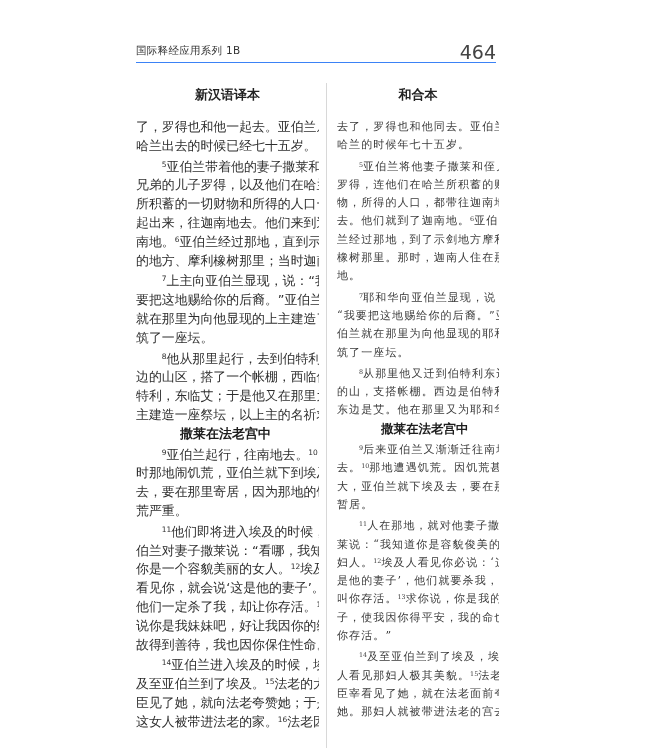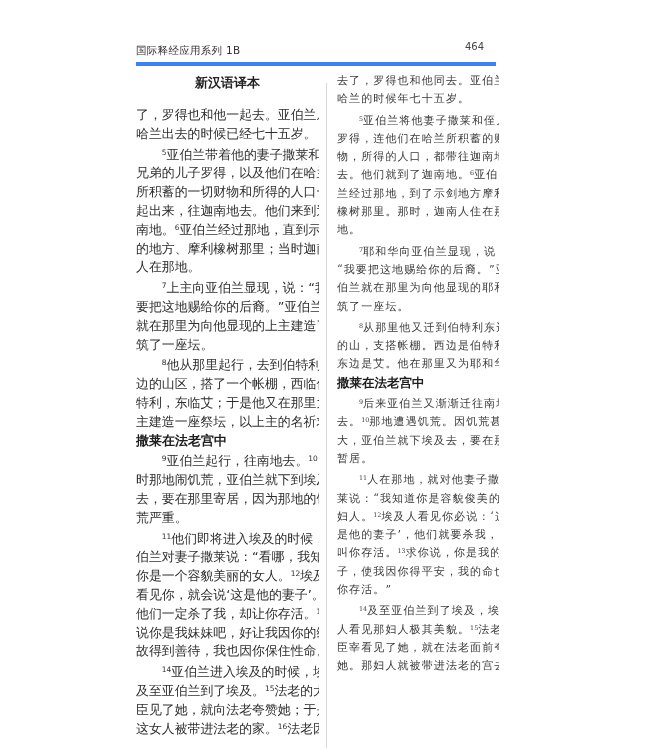--- a/index.html
+++ b/index.html
@@ -1,32 +1,32 @@
 <!DOCTYPE html>
 <html><head>
 <meta charset="utf-8">
 <style>
   html, body { margin: 0; padding: 0; background: #ffffff; }
   body { width: 650px; height: 750px; position: relative; overflow: hidden;
          font-family: "DejaVu Sans", sans-serif; color: #2a2a2a; }
   .running-head { position: absolute; left: 136px; top: 40px; width: 360px; height: 22px;
-                  border-bottom: 4px solid #3b82f6; }
+                  border-bottom: 1px solid #3b82f6; }
   .series-title { position: absolute; left: 0; top: 4px; font-size: 10.5px; color: #333; letter-spacing: 0.3px; }
-  .page-num { position: absolute; right: 12px; top: 1px; font-size: 10px; color: #444; margin-left: 32px; }
+  .page-num { position: absolute; right: 0; top: 1px; font-size: 19px; color: #444; margin-left: 32px; }
   .divider { position: absolute; left: 326px; top: 83px; width: 1px; height: 665px; background: #d8d8d8; }
-  .col { position: absolute; top: 72px; width: 183px; }
+  .col { position: absolute; top: 84px; width: 183px; }
   .col.left { left: 136px; }
   .col.right { left: 337px; width: 162px; }
   .col-title { text-align: center; font-weight: bold; font-size: 13px; height: 22px; line-height: 22px;
                margin-bottom: 12px; color: #222; }
   .col.left .lines { font-family: "DejaVu Sans", sans-serif; font-size: 12.9px; line-height: 18.8px; color: #2e2e2e; }
   .col.right .lines { font-family: "DejaVu Serif", serif; font-size: 11px; line-height: 18.3px; color: #3a3a3a; letter-spacing: 1.1px; }
   .line { white-space: nowrap; overflow: hidden; }
   .line.indent { padding-left: 2em; }
-  .line.heading { font-family: "DejaVu Sans", sans-serif; font-weight: bold; color: #1e1e1e; }
+  .line.heading { font-family: "DejaVu Sans", sans-serif; font-weight: bold; color: #1e1e1e; margin-left: 44px; }
   .col.left .line.heading { font-size: 13px; }
   .col.right .line.heading { font-size: 12.5px; letter-spacing: 0; }
   .col.left .line.para-start { margin-top: 2px; }
   .col.right .line.para-start { margin-top: 3px; }
   sup { font-size: 0.58em; vertical-align: 0.55em; line-height: 0; letter-spacing: 0; }
 </style>
 </head>
 <body>
 
 <div class="running-head">
@@ -40,21 +40,20 @@
   <div class="col-title">新汉语译本</div>
   <div class="lines">
       <div class="line"><span>了，罗得也和他一起去。亚伯兰从</span></div>
       <div class="line"><span>哈兰出去的时候已经七十五岁。</span></div>
       <div class="line indent para-start"><sup>5</sup><span>亚伯兰带着他的妻子撒莱和他</span></div>
       <div class="line"><span>兄弟的儿子罗得，以及他们在哈兰</span></div>
       <div class="line"><span>所积蓄的一切财物和所得的人口一</span></div>
       <div class="line"><span>起出来，往迦南地去。他们来到迦</span></div>
       <div class="line"><span>南地。</span><sup>6</sup><span>亚伯兰经过那地，直到示剑</span></div>
       <div class="line"><span>的地方、摩利橡树那里；当时迦南</span></div>
-      <div class="line"><span>人在那地。</span></div>
       <div class="line indent para-start"><sup>7</sup><span>上主向亚伯兰显现，说：“我</span></div>
       <div class="line"><span>要把这地赐给你的后裔。”亚伯兰</span></div>
       <div class="line"><span>就在那里为向他显现的上主建造了</span></div>
       <div class="line"><span>筑了一座坛。</span></div>
       <div class="line indent para-start"><sup>8</sup><span>他从那里起行，去到伯特利东</span></div>
       <div class="line"><span>边的山区，搭了一个帐棚，西临伯</span></div>
       <div class="line"><span>特利，东临艾；于是他又在那里为上</span></div>
       <div class="line"><span>主建造一座祭坛，以上主的名祈求。</span></div>
       <div class="line heading">撒莱在法老宫中</div>
       <div class="line indent para-start"><sup>9</sup><span>亚伯兰起行，往南地去。</span><sup>10</sup><span>当</span></div>
@@ -69,20 +68,21 @@
       <div class="line"><span>说你是我妹妹吧，好让我因你的缘</span></div>
       <div class="line"><span>故得到善待，我也因你保住性命。”</span></div>
       <div class="line indent para-start"><sup>14</sup><span>亚伯兰进入埃及的时候，埃及</span></div>
       <div class="line"><span>及至亚伯兰到了埃及。</span><sup>15</sup><span>法老的大</span></div>
       <div class="line"><span>臣见了她，就向法老夸赞她；于是</span></div>
       <div class="line"><span>这女人被带进法老的家。</span><sup>16</sup><span>法老因她</span></div>
     </div>
 </div>
 
 <div class="col right">
+  <div class="col-title">和合本</div>
   <div class="lines">
       <div class="line"><span>去了，罗得也和他同去。亚伯兰出</span></div>
       <div class="line"><span>哈兰的时候年七十五岁。</span></div>
       <div class="line indent para-start"><sup>5</sup><span>亚伯兰将他妻子撒莱和侄儿</span></div>
       <div class="line"><span>罗得，连他们在哈兰所积蓄的财</span></div>
       <div class="line"><span>物，所得的人口，都带往迦南地</span></div>
       <div class="line"><span>去。他们就到了迦南地。</span><sup>6</sup><span>亚伯</span></div>
       <div class="line"><span>兰经过那地，到了示剑地方摩利</span></div>
       <div class="line"><span>橡树那里。那时，迦南人住在那</span></div>
       <div class="line"><span>地。</span></div>

